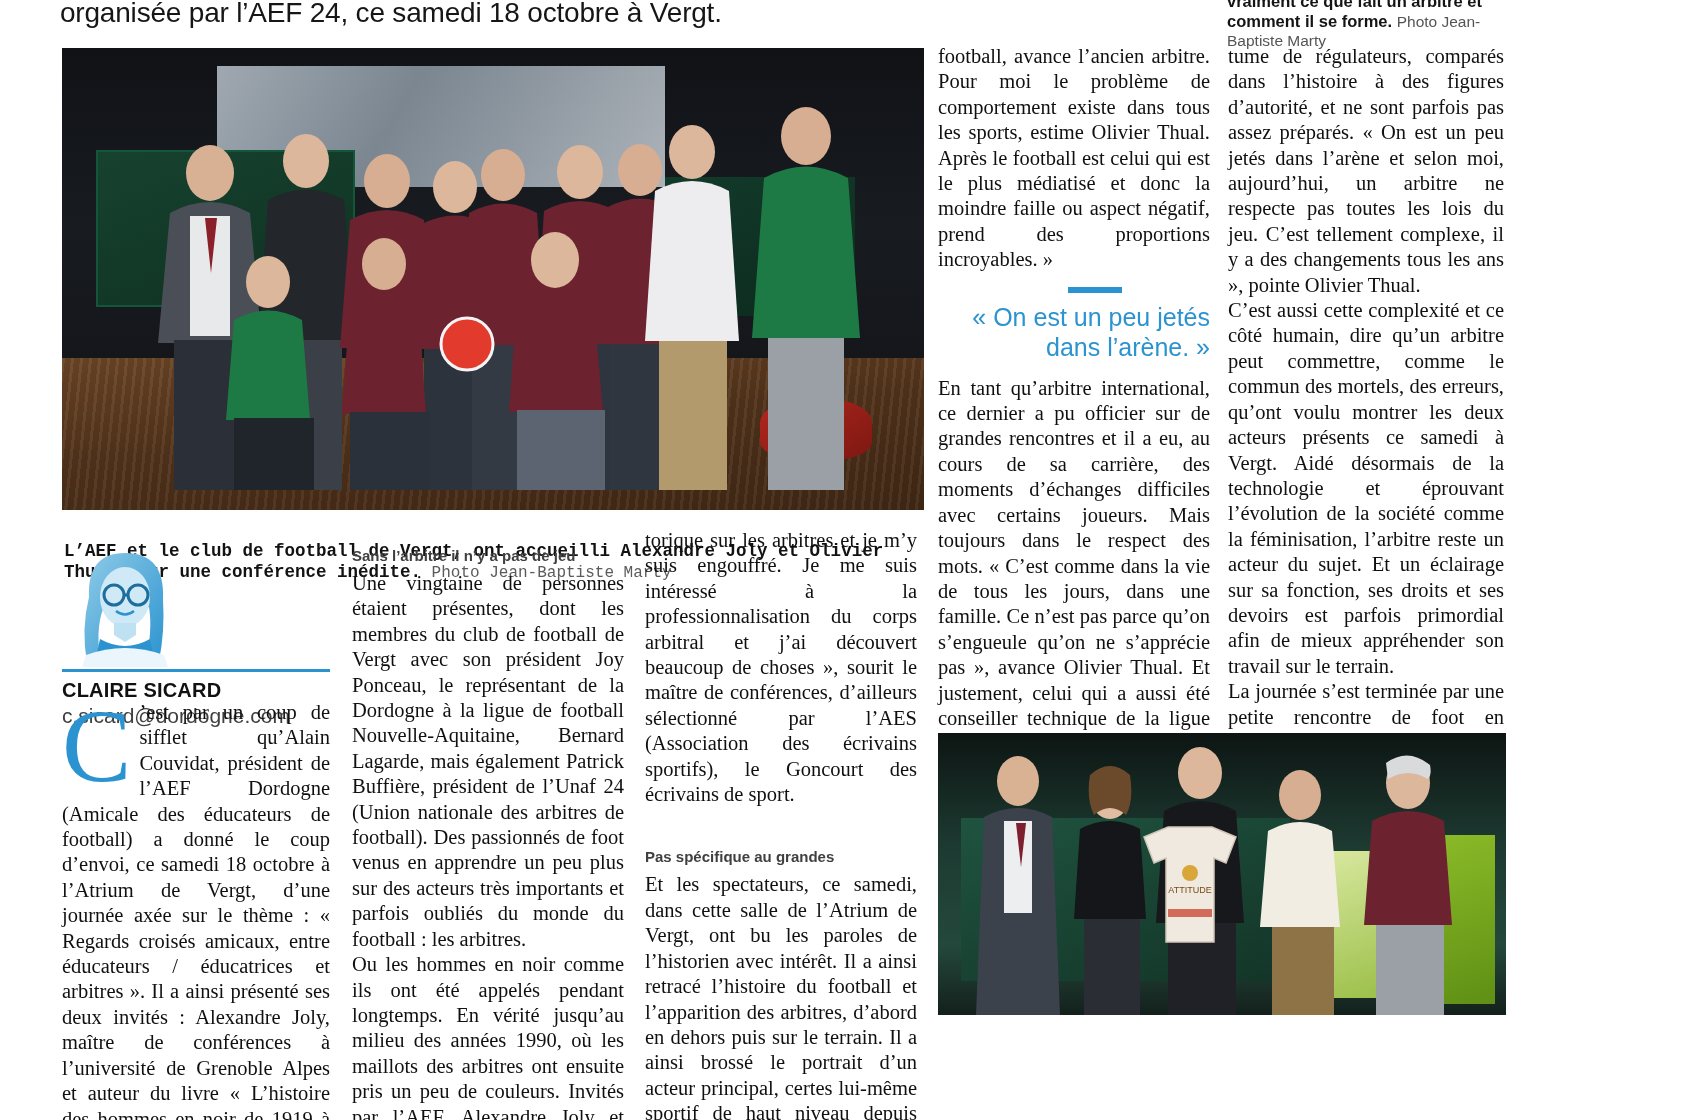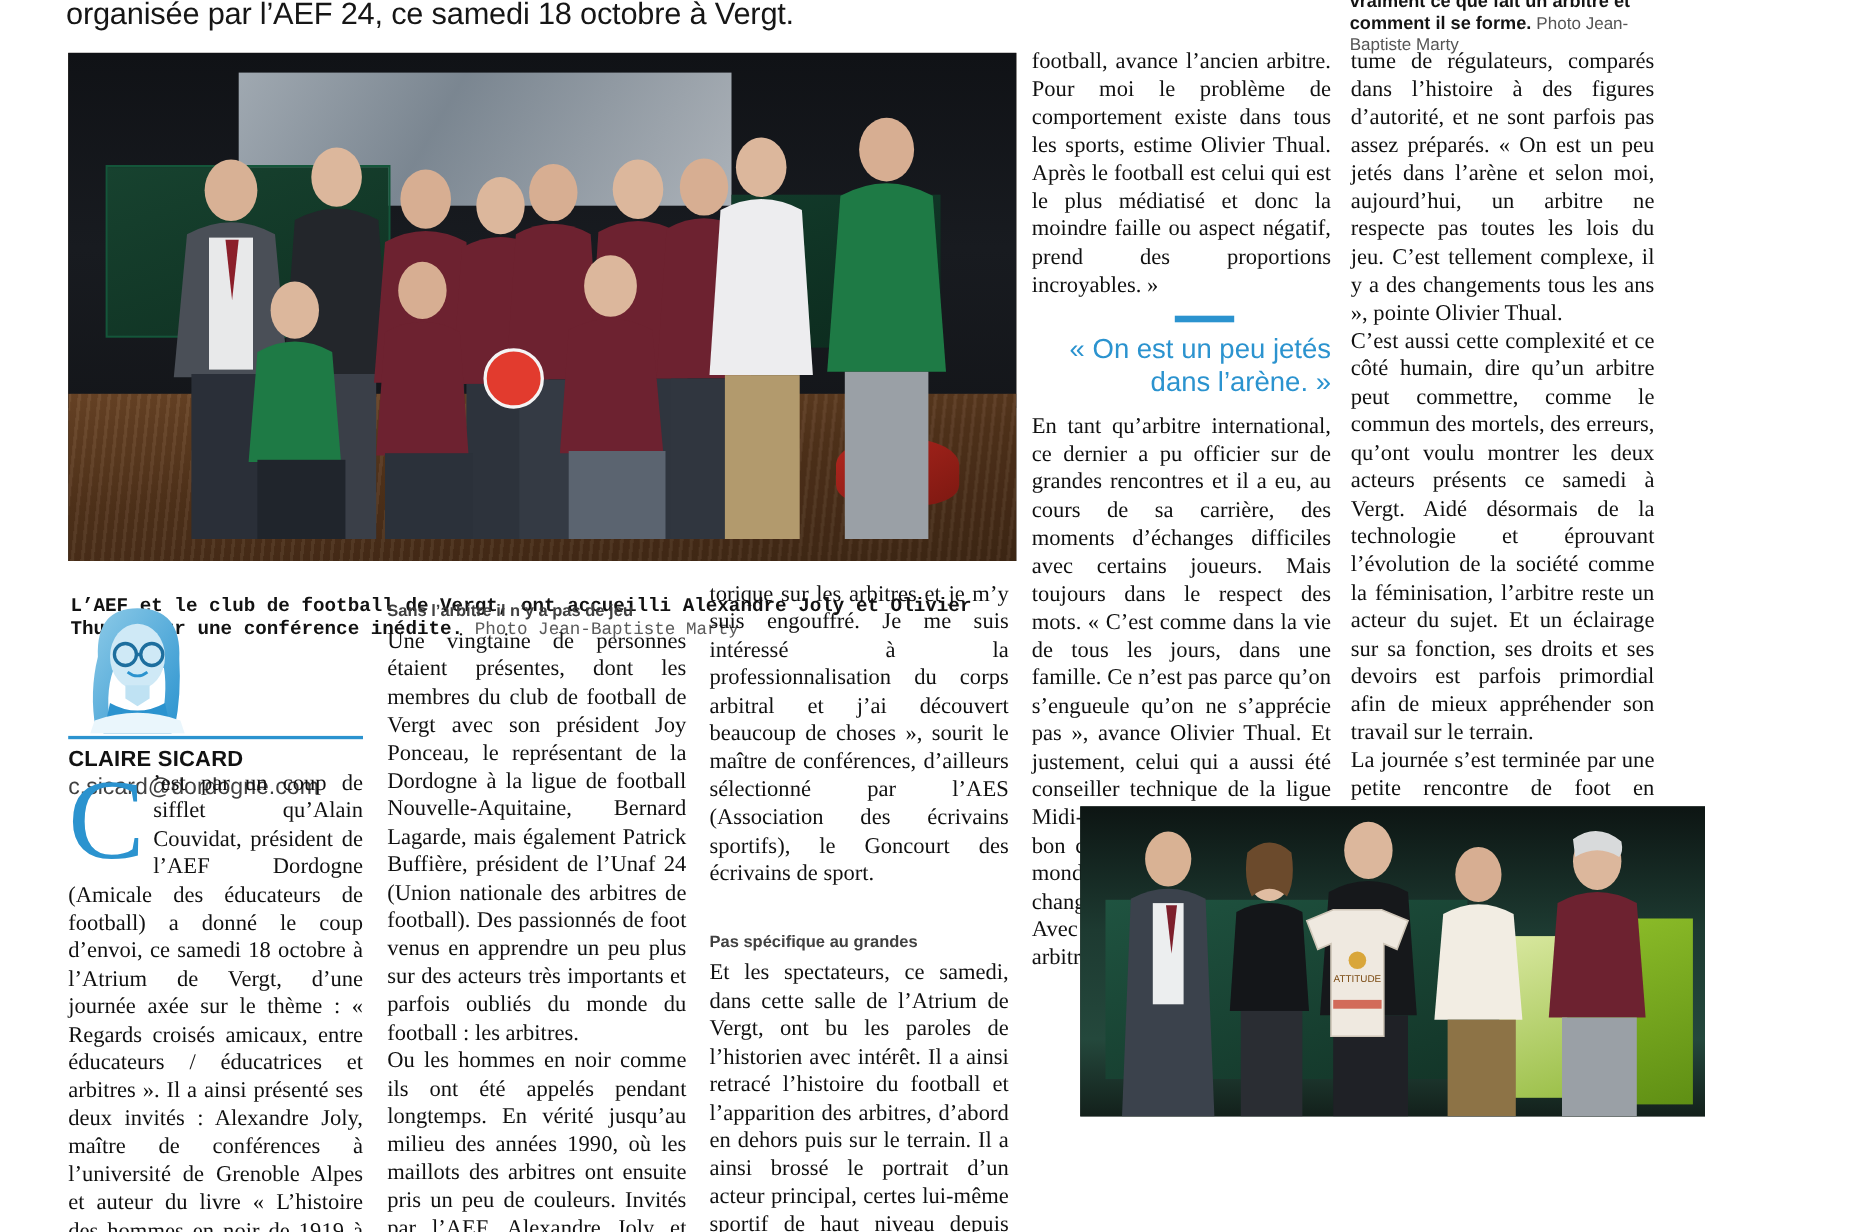--- a/index.html
+++ b/index.html
@@ -198,21 +198,21 @@
     font-stretch: condensed;
     font-size: 25px;
     line-height: 30px;
     color: #2b93cf;
     text-align: right;
   }
 
   
   .photo-br {
     position: absolute;
-    left: 982px; top: 733px;
+    left: 938px; top: 733px;
     width: 568px; height: 282px;
     overflow: hidden;
     background: #16211d;
   }
   .photo-br .bg {
     position: absolute; inset: 0;
     background: linear-gradient(180deg, #0d1513 0%, #1d3a31 40%, #24483c 75%, #13201b 100%);
   }
   .photo-br .backdrop {
     position: absolute; left: 4%; top: 30%; width: 58%; height: 58%;

